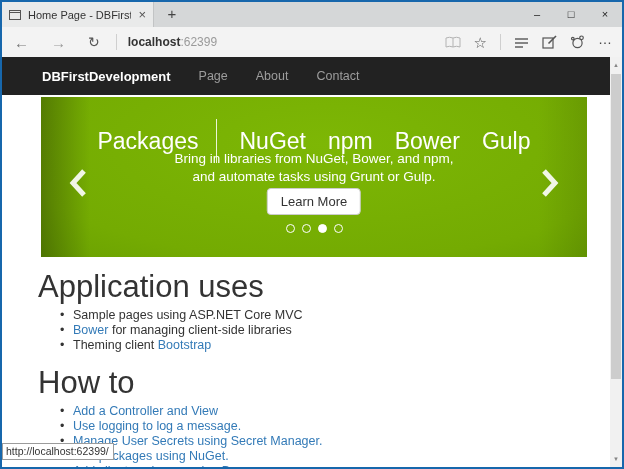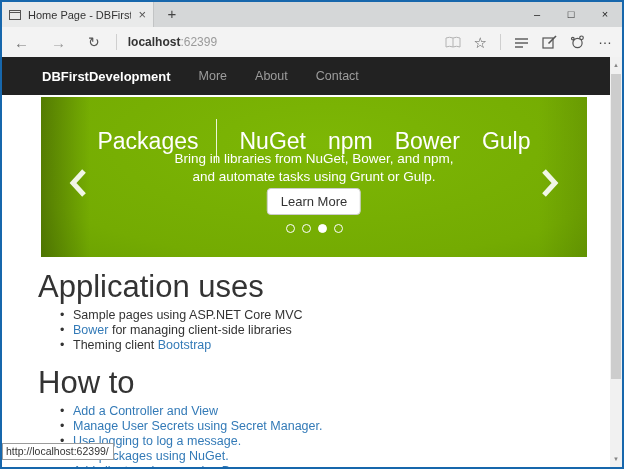--- a/index.html
+++ b/index.html
@@ -145,21 +145,21 @@
       </span>
       <span class="tb-icon more">…</span>
     </span>
   </div>
 
   <div class="page">
 
     <div class="navbar">
       <span class="brand">DBFirstDevelopment</span>
       <span id="nav-links" style="display:flex">
-          <span class="nav-link">More</span>
+          <span class="nav-link">Page</span>
           <span class="nav-link">About</span>
           <span class="nav-link">Contact</span>
         </span>
     </div>
 
     <div class="carousel">
       <div class="headline">
         <span class="title">Packages</span>
         <span class="vline"></span>
         <span id="carousel-words" style="display:flex">
@@ -198,22 +198,22 @@
           <ul>
             <li><span>Sample pages using ASP.NET Core MVC</span></li>
             <li><a href="#">Bower</a><span> for managing client-side libraries</span></li>
             <li><span>Theming client </span><a href="#">Bootstrap</a></li>
           </ul>
         </div>
         <div class="section">
           <h2>How to</h2>
           <ul>
             <li><a href="#">Add a Controller and View</a></li>
+            <li><a href="#">Use logging to log a message.</a></li>
             <li><a href="#">Manage User Secrets using Secret Manager.</a></li>
-            <li><a href="#">Use logging to log a message.</a></li>
             <li><a href="#">Add packages using NuGet.</a></li>
             <li><a href="#">Add client packages using Bower.</a></li>
           </ul>
         </div>
       </div>
   </div>
 
   <div class="scrollbar">
     <div class="sb-btn sb-up">▲</div>
     <div class="sb-thumb"></div>

